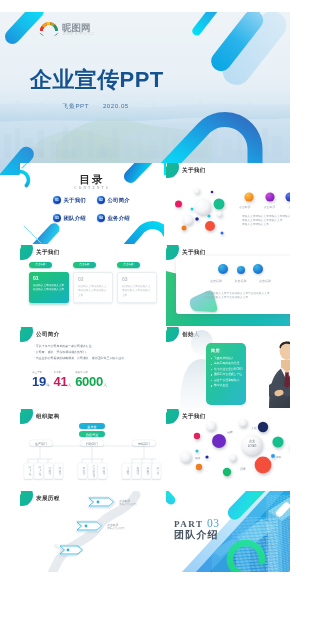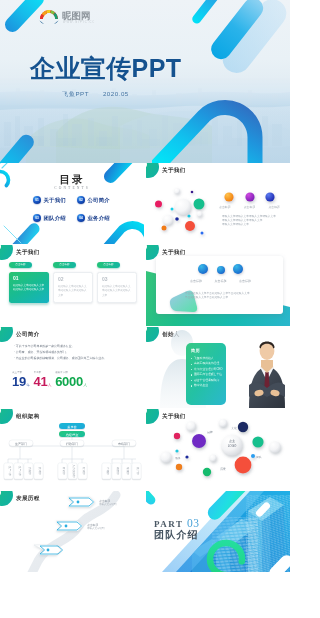--- a/index.html
+++ b/index.html
@@ -2,44 +2,44 @@
 <html><head>
 <meta charset="utf-8">
 <title>PPT preview</title>
 <style>
   html,body{margin:0;padding:0;}
   body{width:290px;height:618px;overflow:hidden;background:#ffffff;
        font-family:"Liberation Sans",sans-serif;-webkit-font-smoothing:antialiased;}
   #page{width:290px;height:618px;position:relative;overflow:hidden;background:#ffffff;}
 
   
-  .hero{position:relative;width:290px;height:163px;overflow:hidden;background:#eef4f8;}
+  .hero{position:relative;width:290px;height:163px;overflow:hidden;background:#eef4f8;margin-top:12px;}
   .hero-bg{position:absolute;inset:0;}
   .hero-sky{position:absolute;left:0;top:0;width:290px;height:108px;
             background:linear-gradient(180deg,#eef3f7 0%,#e9f1f6 55%,#dbe8f1 100%);}
   .hero-city{position:absolute;left:0;top:78px;width:290px;height:85px;overflow:hidden;
              filter:blur(.75px);-webkit-mask-image:linear-gradient(180deg,rgba(0,0,0,0) 0%,rgba(0,0,0,.55) 12%,rgba(0,0,0,1) 32%,rgba(0,0,0,1) 100%);
              mask-image:linear-gradient(180deg,rgba(0,0,0,0) 0%,rgba(0,0,0,.55) 12%,rgba(0,0,0,1) 32%,rgba(0,0,0,1) 100%);}
 
   .bar{position:absolute;border-radius:99px;}
 
-  .hero-title{position:absolute;left:30px;top:57px;font-size:25px;font-weight:700;
+  .hero-title{position:absolute;left:30px;top:57px;font-size:22px;font-weight:700;
               color:#15528f;letter-spacing:.4px;line-height:22px;white-space:nowrap;
               text-shadow:0 1px 2px rgba(255,255,255,.35);}
   .hero-sub{position:absolute;left:62px;top:90px;font-size:6.2px;color:#3e6f9e;
             letter-spacing:.5px;white-space:nowrap;opacity:.95;}
   .hero-sub span.gap{display:inline-block;width:14px;}
 
   .logo{position:absolute;left:38px;top:7px;width:56px;height:17px;}
   .hook{position:absolute;left:152px;top:88px;width:140px;height:75px;overflow:hidden;}
 
   
   .grid{position:absolute;left:0;top:163px;width:290px;
         display:grid;grid-template-columns:144px 144px;column-gap:2px;row-gap:1px;}
-  .slide{position:relative;width:144px;height:81px;overflow:hidden;background:#fff;}
+  .slide{position:relative;width:144px;height:81px;overflow:hidden;background:#fff;margin-left:20px;}
 
   
   .ghead{position:absolute;left:-9px;top:-7px;width:22px;height:22px;border-radius:50%;
          background:linear-gradient(125deg,#1fc07c 0%,#16b796 55%,#10b0a6 100%);}
   .ghead-hole{position:absolute;left:1px;top:4px;width:9px;height:9px;border-radius:50%;
               background:#fff;}
   .stitle{position:absolute;left:16px;top:3.5px;font-size:5.6px;color:#333;font-weight:700;
           letter-spacing:.3px;white-space:nowrap;}
 
   

